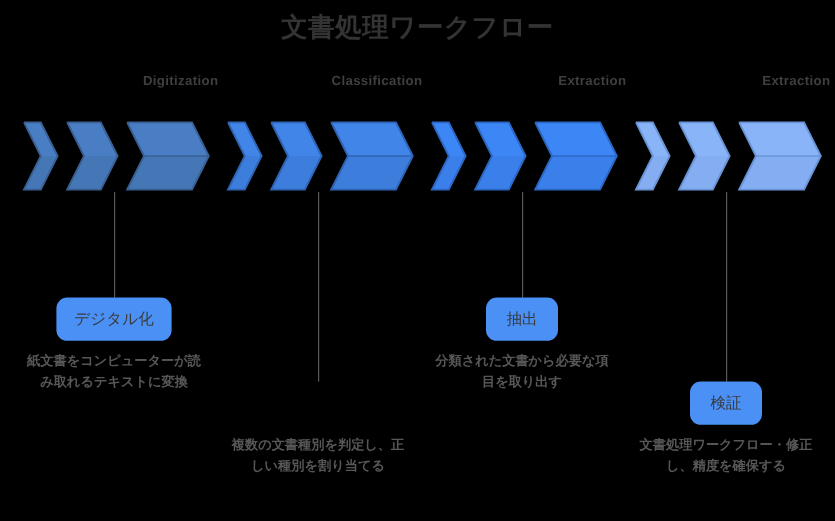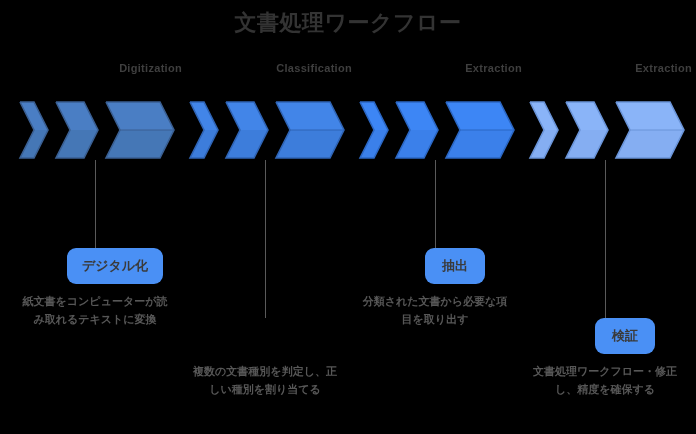--- a/index.html
+++ b/index.html
@@ -70,26 +70,25 @@
     width: 1px;
     background: #5a5a5a;
   }
 
   
   .badge {
     position: absolute;
     border-radius: 9px;
     color: #3a3a3a;
     font-size: 13px;
-    font-weight: bold;
+    font-weight: normal;
     text-align: center;
     line-height: 36px;
     height: 36px;
     white-space: nowrap;
-    margin-left: 20px;
   }
 
   
   .desc {
     position: absolute;
     width: 152px;
     text-align: center;
     font-size: 11px;
     line-height: 18px;
     color: #575757;

